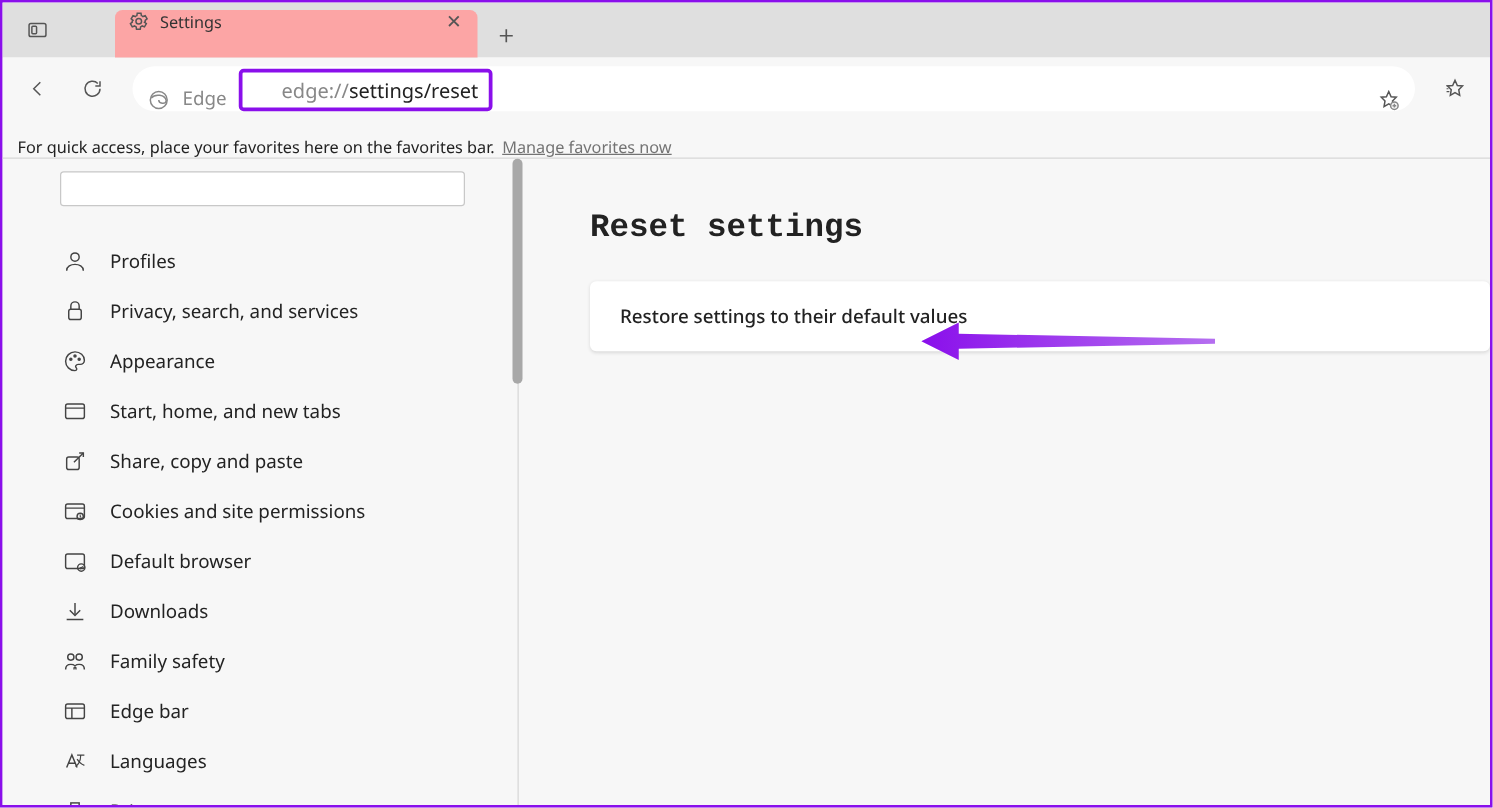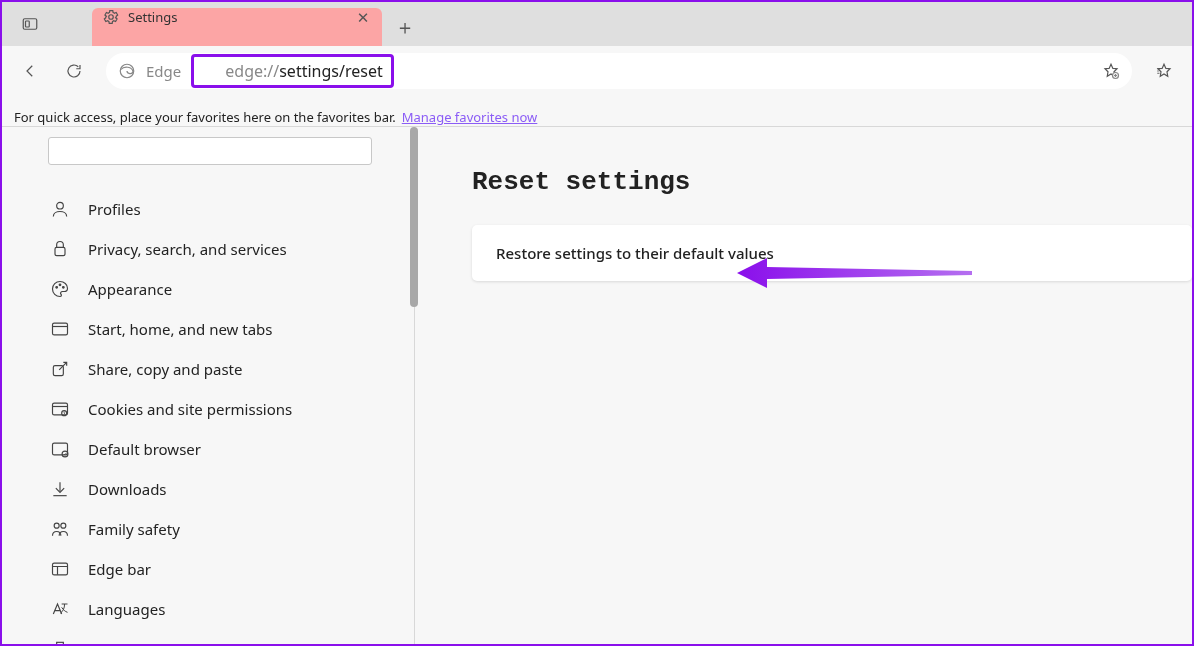--- a/index.html
+++ b/index.html
@@ -68,21 +68,21 @@
     width: 40px; height: 40px;
     display: flex; align-items: center; justify-content: center;
     border-radius: 4px;
   }
   .address-bar {
     flex: 1;
     height: 36px;
     background: #fff;
     border-radius: 18px;
     display: flex;
-    align-items: center;
+    align-items: flex-end;
     padding: 0 12px;
     gap: 10px;
     margin: 0 8px;
   }
   .edge-label {
     color: #888;
     font-size: 15px;
   }
   .url-box {
     border: 3px solid #8a0feb;
@@ -99,21 +99,21 @@
   .fav-bar {
     height: 30px;
     background: #f7f7f7;
     display: flex;
     align-items: flex-end;
     padding: 0 12px;
     font-size: 13px;
     color: #222;
     gap: 6px;
   }
-  .fav-link { color: #8b5cf6; text-decoration: underline; cursor: pointer; }
+  .fav-link { color: #737373; text-decoration: underline; cursor: pointer; }
 
   
   .content {
     display: flex;
     height: calc(100% - 124px);
     border-top: 1px solid #d8d8d8;
     background: #f7f7f7;
     position: relative;
   }
   .sidebar {

